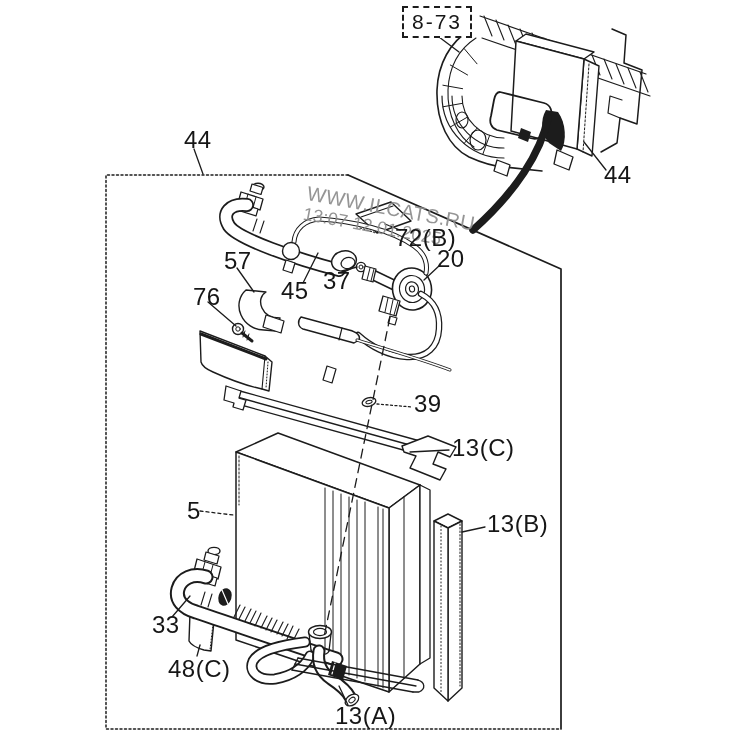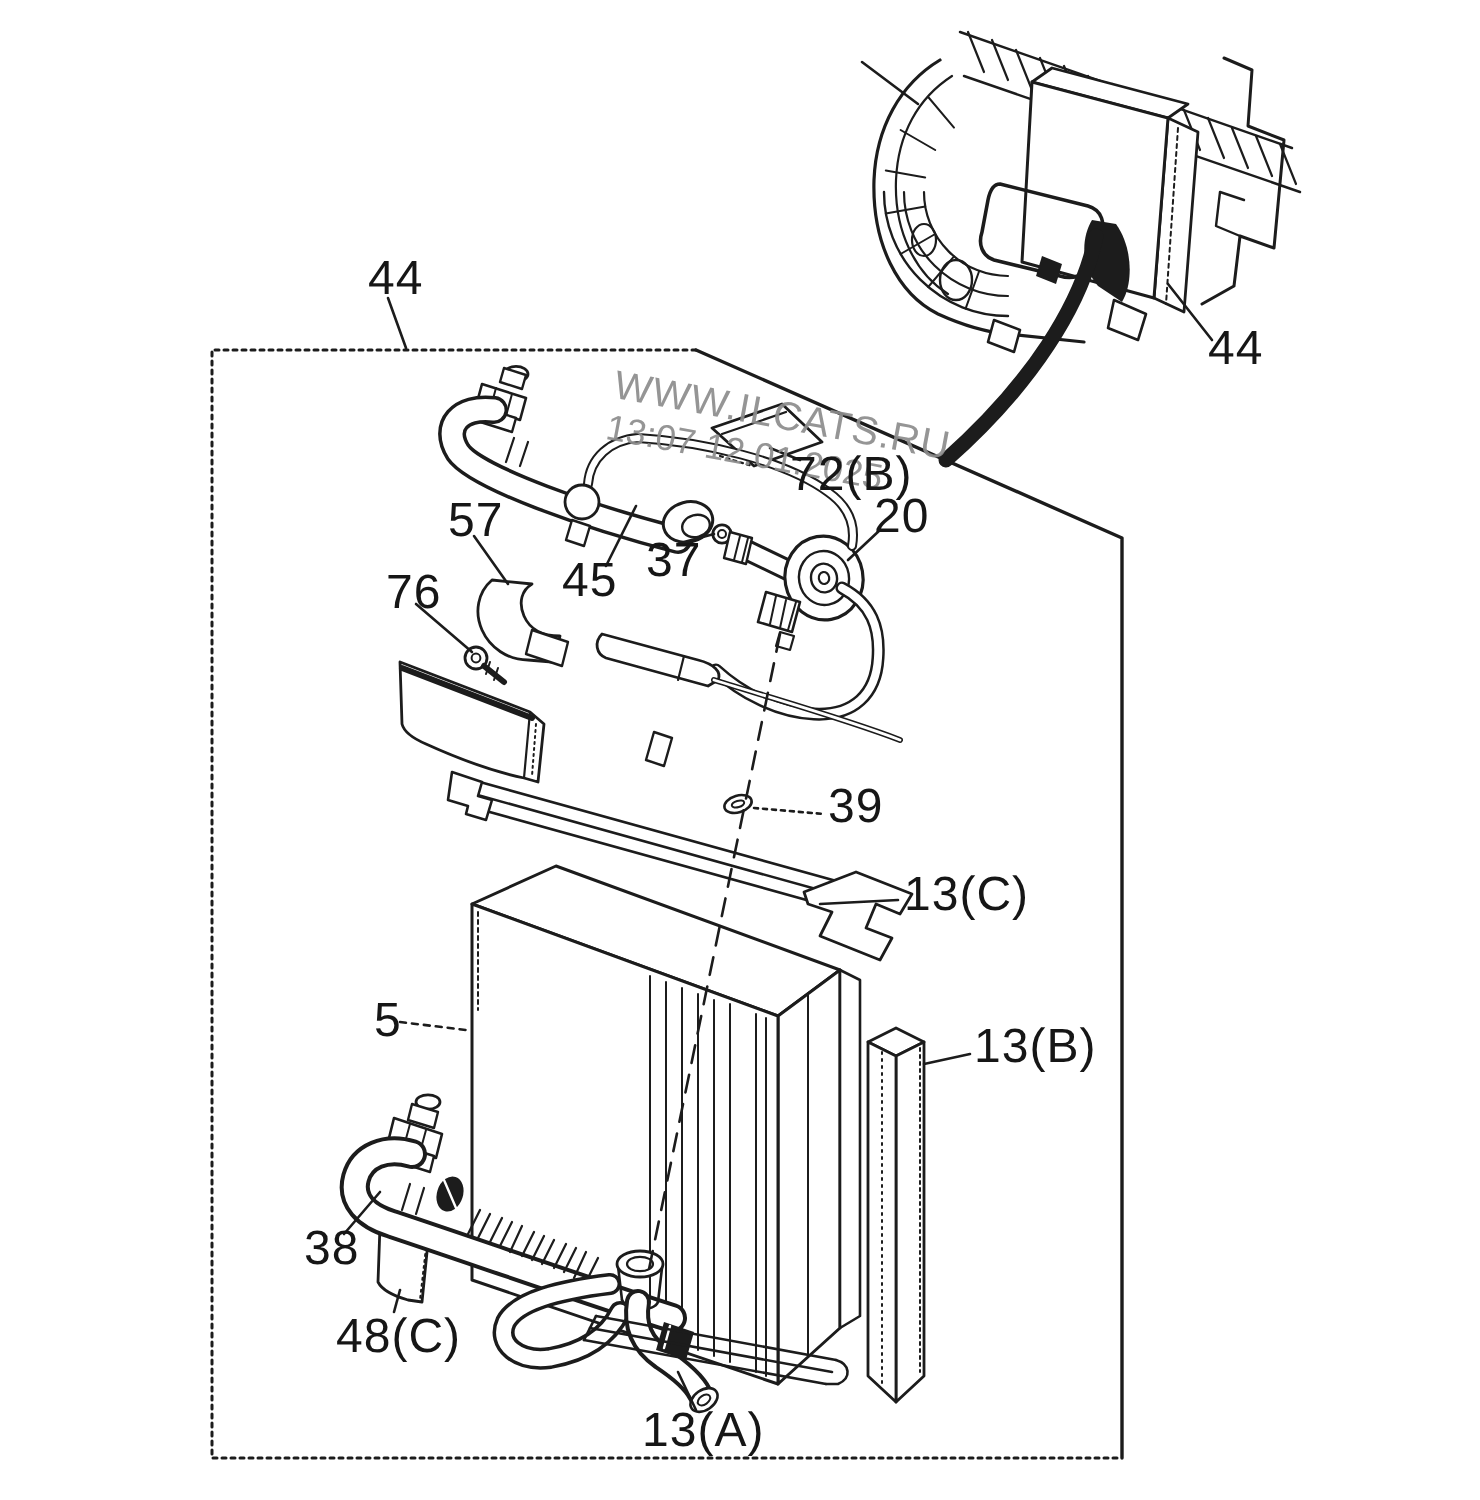--- a/index.html
+++ b/index.html
@@ -303,29 +303,30 @@
     <path d="M197,656 L200,645"></path>
     <path d="M348,705 L339,686"></path>
   </g>
 </svg>
 
 <div class="watermark">
   <div class="wm1">WWW.ILCATS.RU</div>
   <div class="wm2">13:07 12.01.2025</div>
 </div>
 
+<div class="callout boxed" style="left:402px;top:6px">8-73</div>
 <div class="callout" style="left:184px;top:128px">44</div>
 <div class="callout" style="left:604px;top:163px">44</div>
 <div class="callout" style="left:224px;top:249px">57</div>
 <div class="callout" style="left:193px;top:285px">76</div>
 <div class="callout" style="left:281px;top:279px">45</div>
 <div class="callout" style="left:323px;top:269px">37</div>
 <div class="callout" style="left:395px;top:226px">72(B)</div>
 <div class="callout" style="left:437px;top:247px">20</div>
 <div class="callout" style="left:414px;top:392px">39</div>
 <div class="callout" style="left:452px;top:436px">13(C)</div>
 <div class="callout" style="left:187px;top:499px">5</div>
 <div class="callout" style="left:487px;top:512px">13(B)</div>
-<div class="callout" style="left:152px;top:613px">38</div>
+<div class="callout" style="left:152px;top:613px">33</div>
 <div class="callout" style="left:168px;top:657px">48(C)</div>
-<div class="callout" style="left:321px;top:704px">13(A)</div>
+<div class="callout" style="left:335px;top:704px">13(A)</div>
 
 </div>
 
 </body></html>

